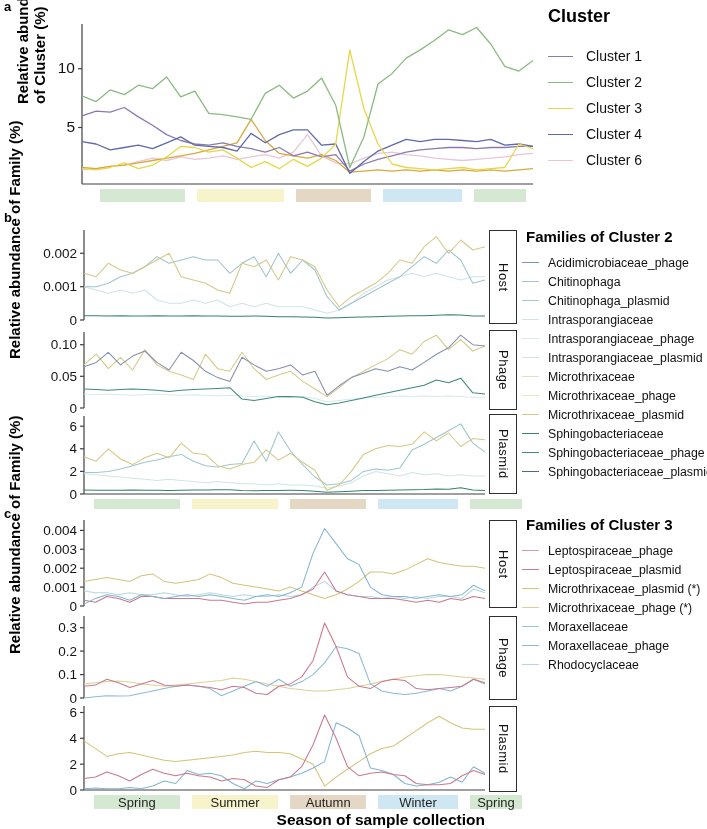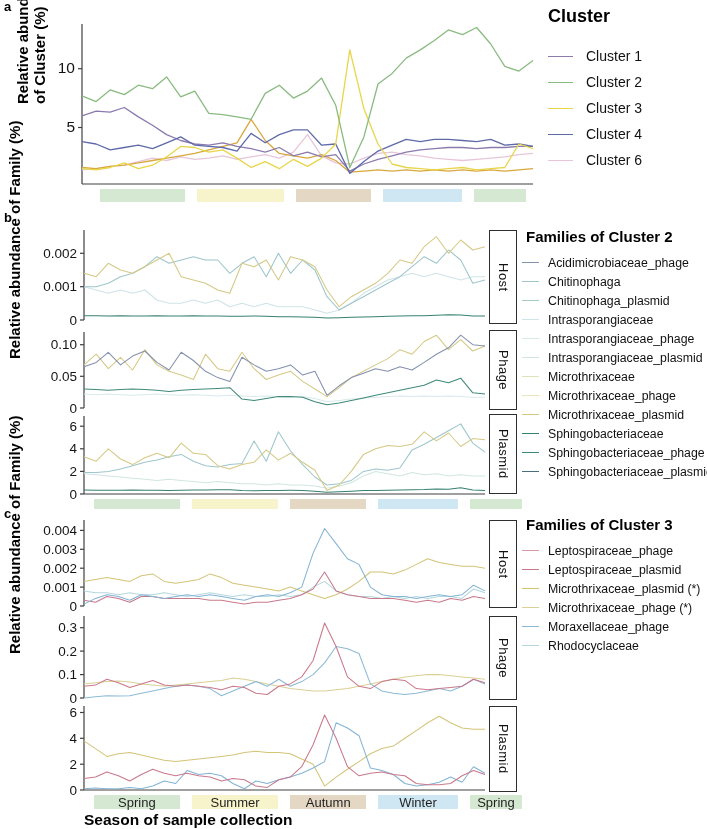--- a/index.html
+++ b/index.html
@@ -23,21 +23,21 @@
   .legend-sm .leg-row{height:19px}
   .leg-swatch{display:inline-block;height:0;border-top-style:solid;border-top-width:1.6px}
   .legend-a .leg-swatch{width:25px;margin-right:13px}
   .legend-sm .leg-swatch{width:17px;margin-right:9px}
   .leg-label{white-space:nowrap;color:#111}
   .legend-a .leg-label{font-size:14px}
   .legend-sm .leg-label{font-size:12.3px}
   .strip{display:flex;gap:12px}
   .strip .band{height:100%;display:flex;align-items:center;justify-content:center;
                font-size:13px;color:#1f1f1f;white-space:nowrap}
-  .xtitle{font-weight:bold;font-size:15.5px;text-align:left}
+  .xtitle{font-weight:bold;font-size:15.5px;text-align:right}
 </style>
 </head>
 <body>
 
 <div class="abs panel-label" style="left:4px;top:-1px">a</div>
 <div class="abs" style="left:31px;top:104px;width:0;height:0">
   <div class="ylab">
     <div>Relative abundance</div>
     <div>of Cluster (%)</div>
   </div>
@@ -288,20 +288,24 @@
       </div>
       <div class="leg-row">
         <span class="leg-swatch" style="border-top-color: rgb(212, 196, 120);"></span>
         <span class="leg-label">Microthrixaceae_plasmid (*)</span>
       </div>
       <div class="leg-row">
         <span class="leg-swatch" style="border-top-color: rgb(216, 208, 148);"></span>
         <span class="leg-label">Microthrixaceae_phage (*)</span>
       </div>
       <div class="leg-row">
+        <span class="leg-swatch" style="border-top-color: rgb(156, 196, 218);"></span>
+        <span class="leg-label">Moraxellaceae</span>
+      </div>
+      <div class="leg-row">
         <span class="leg-swatch" style="border-top-color: rgb(140, 186, 214);"></span>
         <span class="leg-label">Moraxellaceae_phage</span>
       </div>
       <div class="leg-row">
         <span class="leg-swatch" style="border-top-color: rgb(180, 216, 222);"></span>
         <span class="leg-label">Rhodocyclaceae</span>
       </div>
     </div>
 </div>
 

